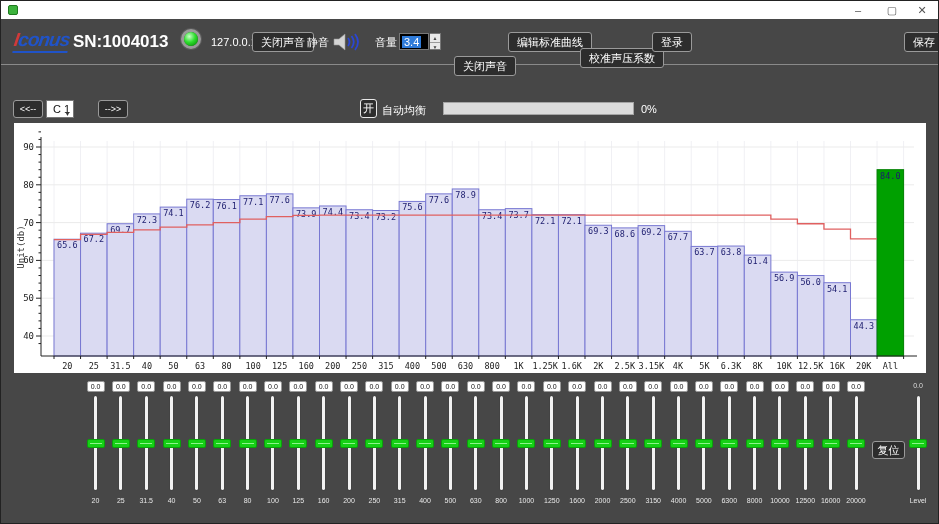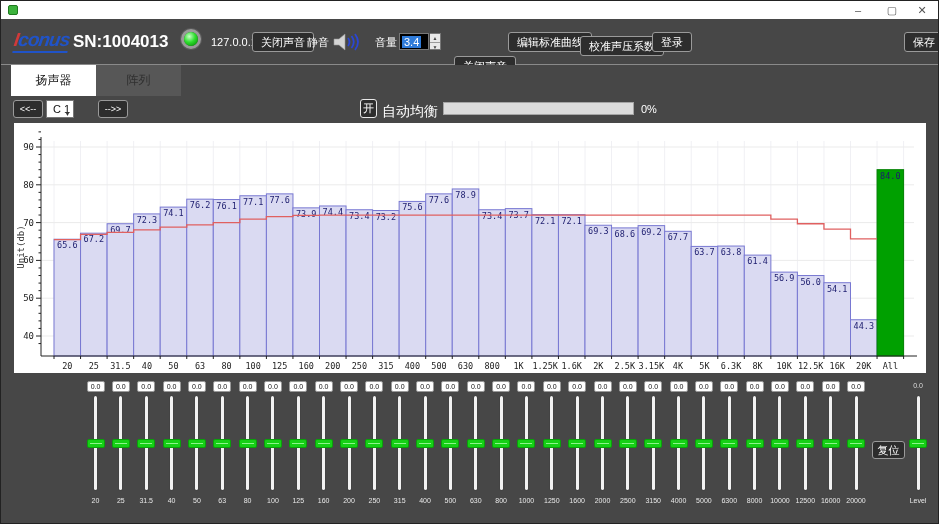--- a/index.html
+++ b/index.html
@@ -41,21 +41,21 @@
   #tab-speaker { left:10px; background:#ffffff; color:#111; }
   #tab-array { left:95px; background:#575757; color:#303030; }
 
   
   #channel-row { position:absolute; top:95px; left:0; width:939px; height:27px; }
   #btn-prev { position:absolute; left:12px; top:4px; width:30px; height:18px; padding:0; font-size:9px; }
   #chan-select { position:absolute; left:45px; top:4px; width:28px; height:18px; background:#fff; border:1px solid #777; font-size:11px; color:#111; padding-left:6px; line-height:16px; cursor:pointer; }
   #chan-arrow { position:absolute; right:2px; top:5px; font-size:7px; color:#333; }
   #btn-next { position:absolute; left:97px; top:4px; width:30px; height:18px; padding:0; font-size:9px; }
   #btn-autoeq { position:absolute; left:359px; top:3px; width:17px; height:19px; padding:0; font-size:11px; border:1px solid #e8e8e8; }
-  #lbl-autoeq { position:absolute; left:381px; top:7px; font-size:14px; color:#fff; }
+  #lbl-autoeq { position:absolute; left:381px; top:7px; font-size:11px; color:#fff; }
   #progress { position:absolute; left:442px; top:6px; width:191px; height:13px; background:#dcdcdc; border:1px solid #a5a5a5; }
   #progress-fill { height:100%; background:#3fae3f; }
   #lbl-pct { position:absolute; left:640px; top:7px; font-size:11px; color:#fff; }
 
   
   #chart-panel { position:absolute; left:13px; top:122px; width:912px; height:250px; background:#ffffff; }
 
   
   #sliders { position:absolute; left:0; top:376px; width:866px; height:148px; }
   .sl-col { position:absolute; width:22px; top:0; height:135px; }
@@ -95,29 +95,25 @@
     <span id="lbl-vol" class="tb">音量</span>
     <div id="vol-box">
         <span id="vol-val">3.4</span>
       </div>
     <div id="vol-spin">
         <div>▲</div>
         <div>▼</div>
       </div>
     <button id="btn-closesound" class="dk-btn tb" style="height:20px;top:13px;margin-top:24px;">关闭声音</button>
     <button id="btn-editcurve" class="dk-btn tb" style="height:20px;top:13px;">编辑标准曲线</button>
-    <button id="btn-calib" class="dk-btn tb" style="height:20px;top:17px;">校准声压系数</button>
+    <button id="btn-calib" class="dk-btn tb" style="height:20px;top:29px;">校准声压系数</button>
     <button id="btn-login" class="dk-btn tb" style="height:20px;top:13px;">登录</button>
     <button id="btn-save" class="dk-btn tb" style="height:20px;top:13px;">保存</button>
   </div>
 
-  <div id="tabs">
-    <div id="tab-speaker" class="tab">扬声器</div>
-    <div id="tab-array" class="tab">阵列</div>
-  </div>
 
   <div id="channel-row">
     <button id="btn-prev" class="dk-btn">&lt;&lt;--</button>
     <div id="chan-select">
       <span>C 1</span>
       <span id="chan-arrow">▼</span>
     </div>
     <button id="btn-next" class="dk-btn">--&gt;&gt;</button>
     <button id="btn-autoeq" class="dk-btn">开</button>
     <span id="lbl-autoeq">自动均衡</span>

